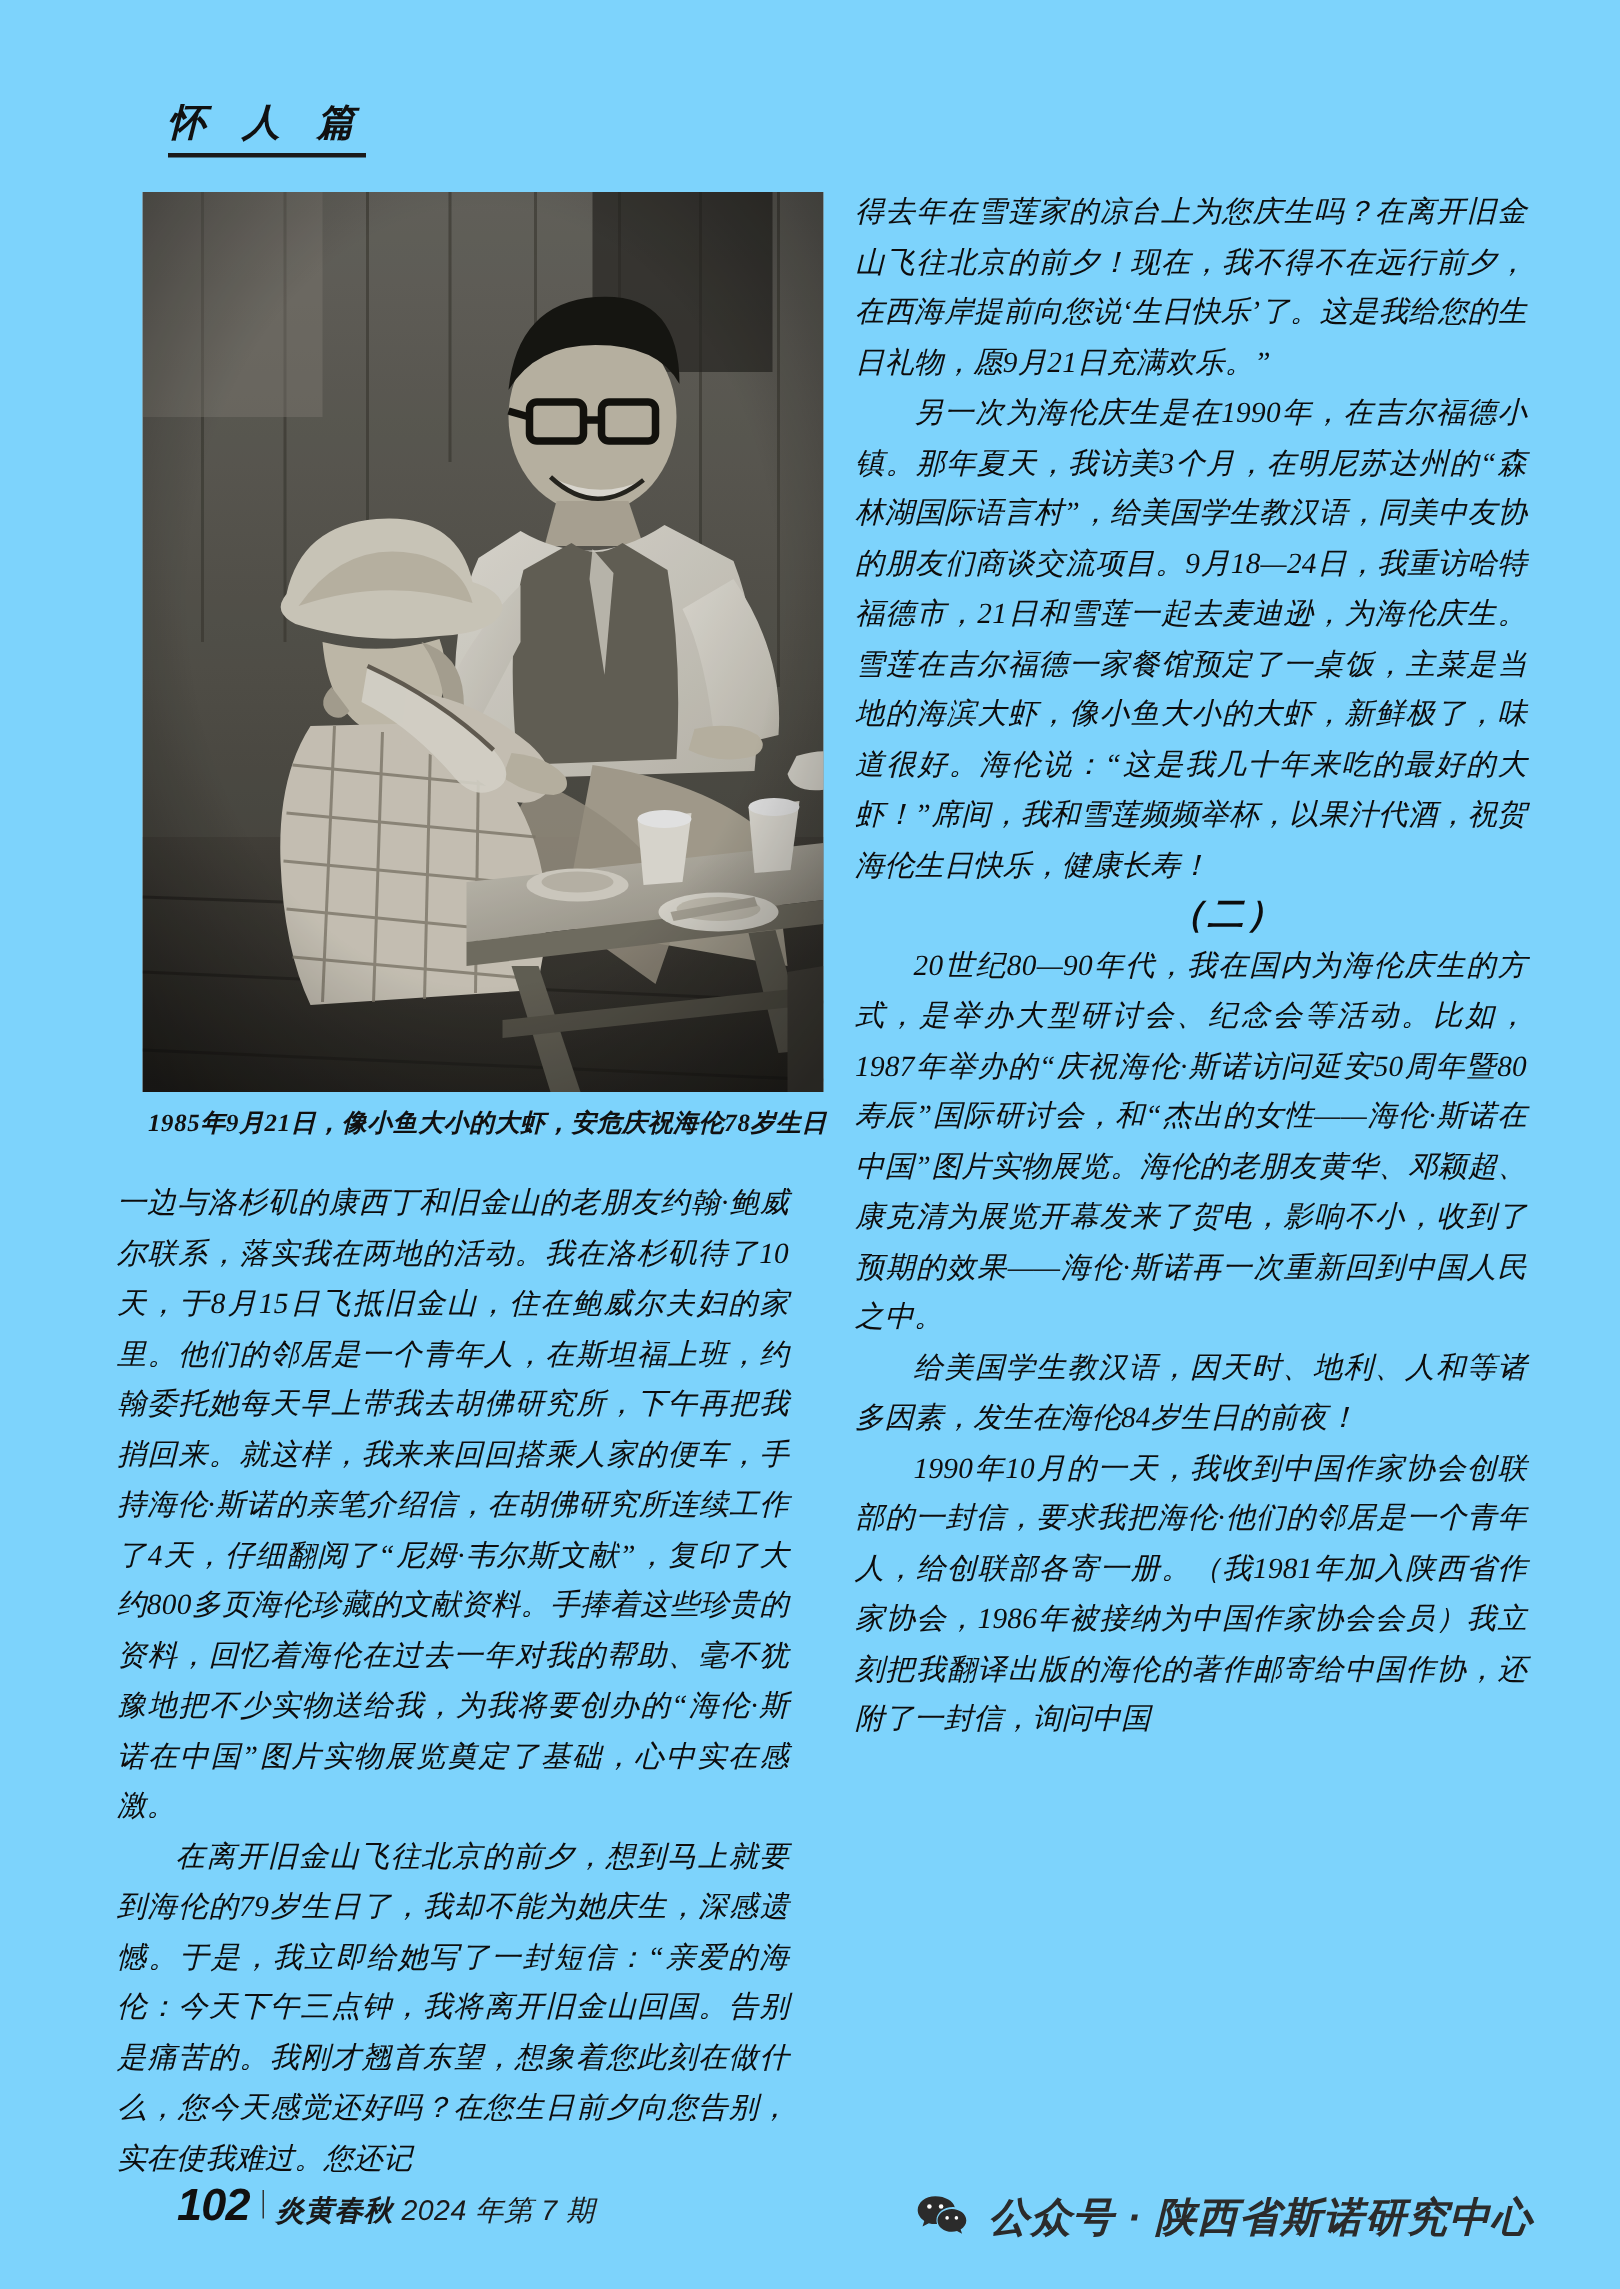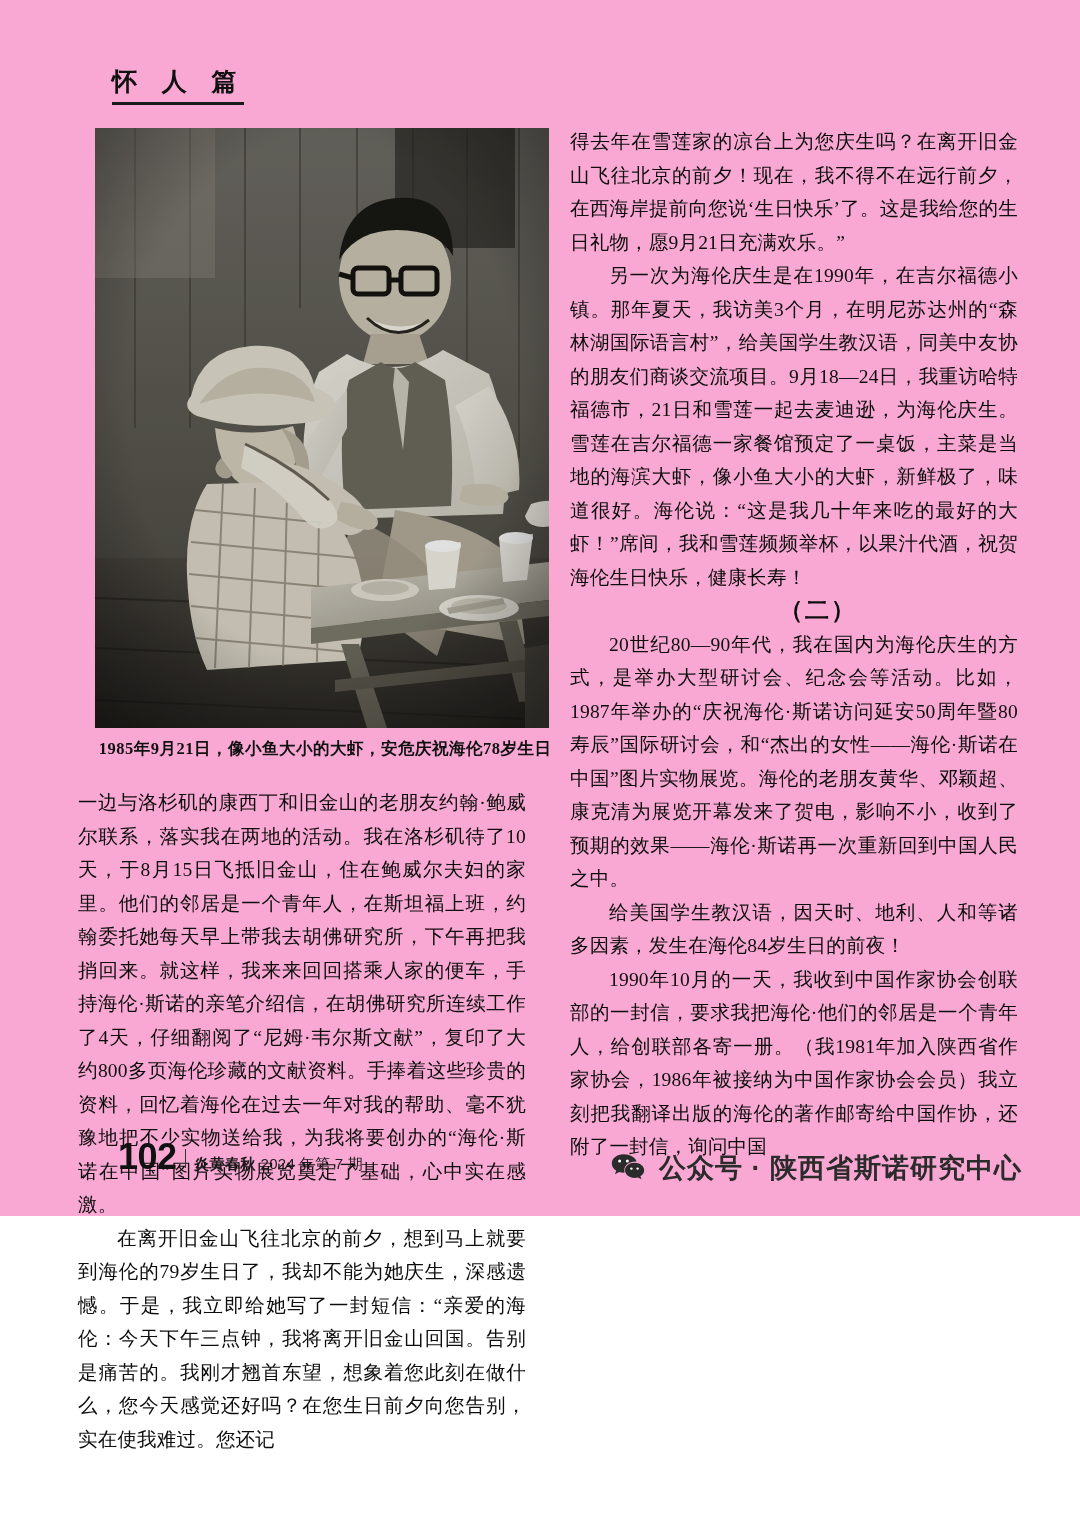--- a/index.html
+++ b/index.html
@@ -13,22 +13,23 @@
     position: relative;
     font-family: "Liberation Serif", "DejaVu Serif", serif;
     color: #111;
     overflow: hidden;
   }
 
   .page {
     position: absolute;
     left: 0; top: 0;
     width: 1080px;
-    height: 1216px;
-    background: #f9a8d4;
+    height: 1526px;
+    background: #7dd3fc;
+    font-style: italic;
   }
 
   
   .header {
     position: absolute;
     left: 112px;
     top: 68px;
     width: 132px;
     padding-bottom: 6px;
     border-bottom: 3px solid #1a1a1a;
@@ -108,36 +109,36 @@
   .footer {
     position: absolute;
     left: 118px;
     bottom: 38px;
     display: flex;
     align-items: baseline;
     gap: 8px;
   }
   .folio {
     font-family: "Liberation Sans", sans-serif;
-    font-size: 36px;
+    font-size: 30px;
     font-weight: bold;
     color: #111;
     letter-spacing: -0.5px;
   }
   .folio-rule {
     display: inline-block;
     width: 1.5px;
     height: 19px;
     background: #333;
     position: relative;
     top: -1px;
   }
   .footer-text {
     font-family: "Liberation Sans", sans-serif;
-    font-size: 15px;
+    font-size: 19px;
     color: #1a1a1a;
     letter-spacing: 0.3px;
   }
   .footer-text .mag {
     font-weight: bold;
     letter-spacing: 0.5px;
   }
 
   
   .account-bar {

